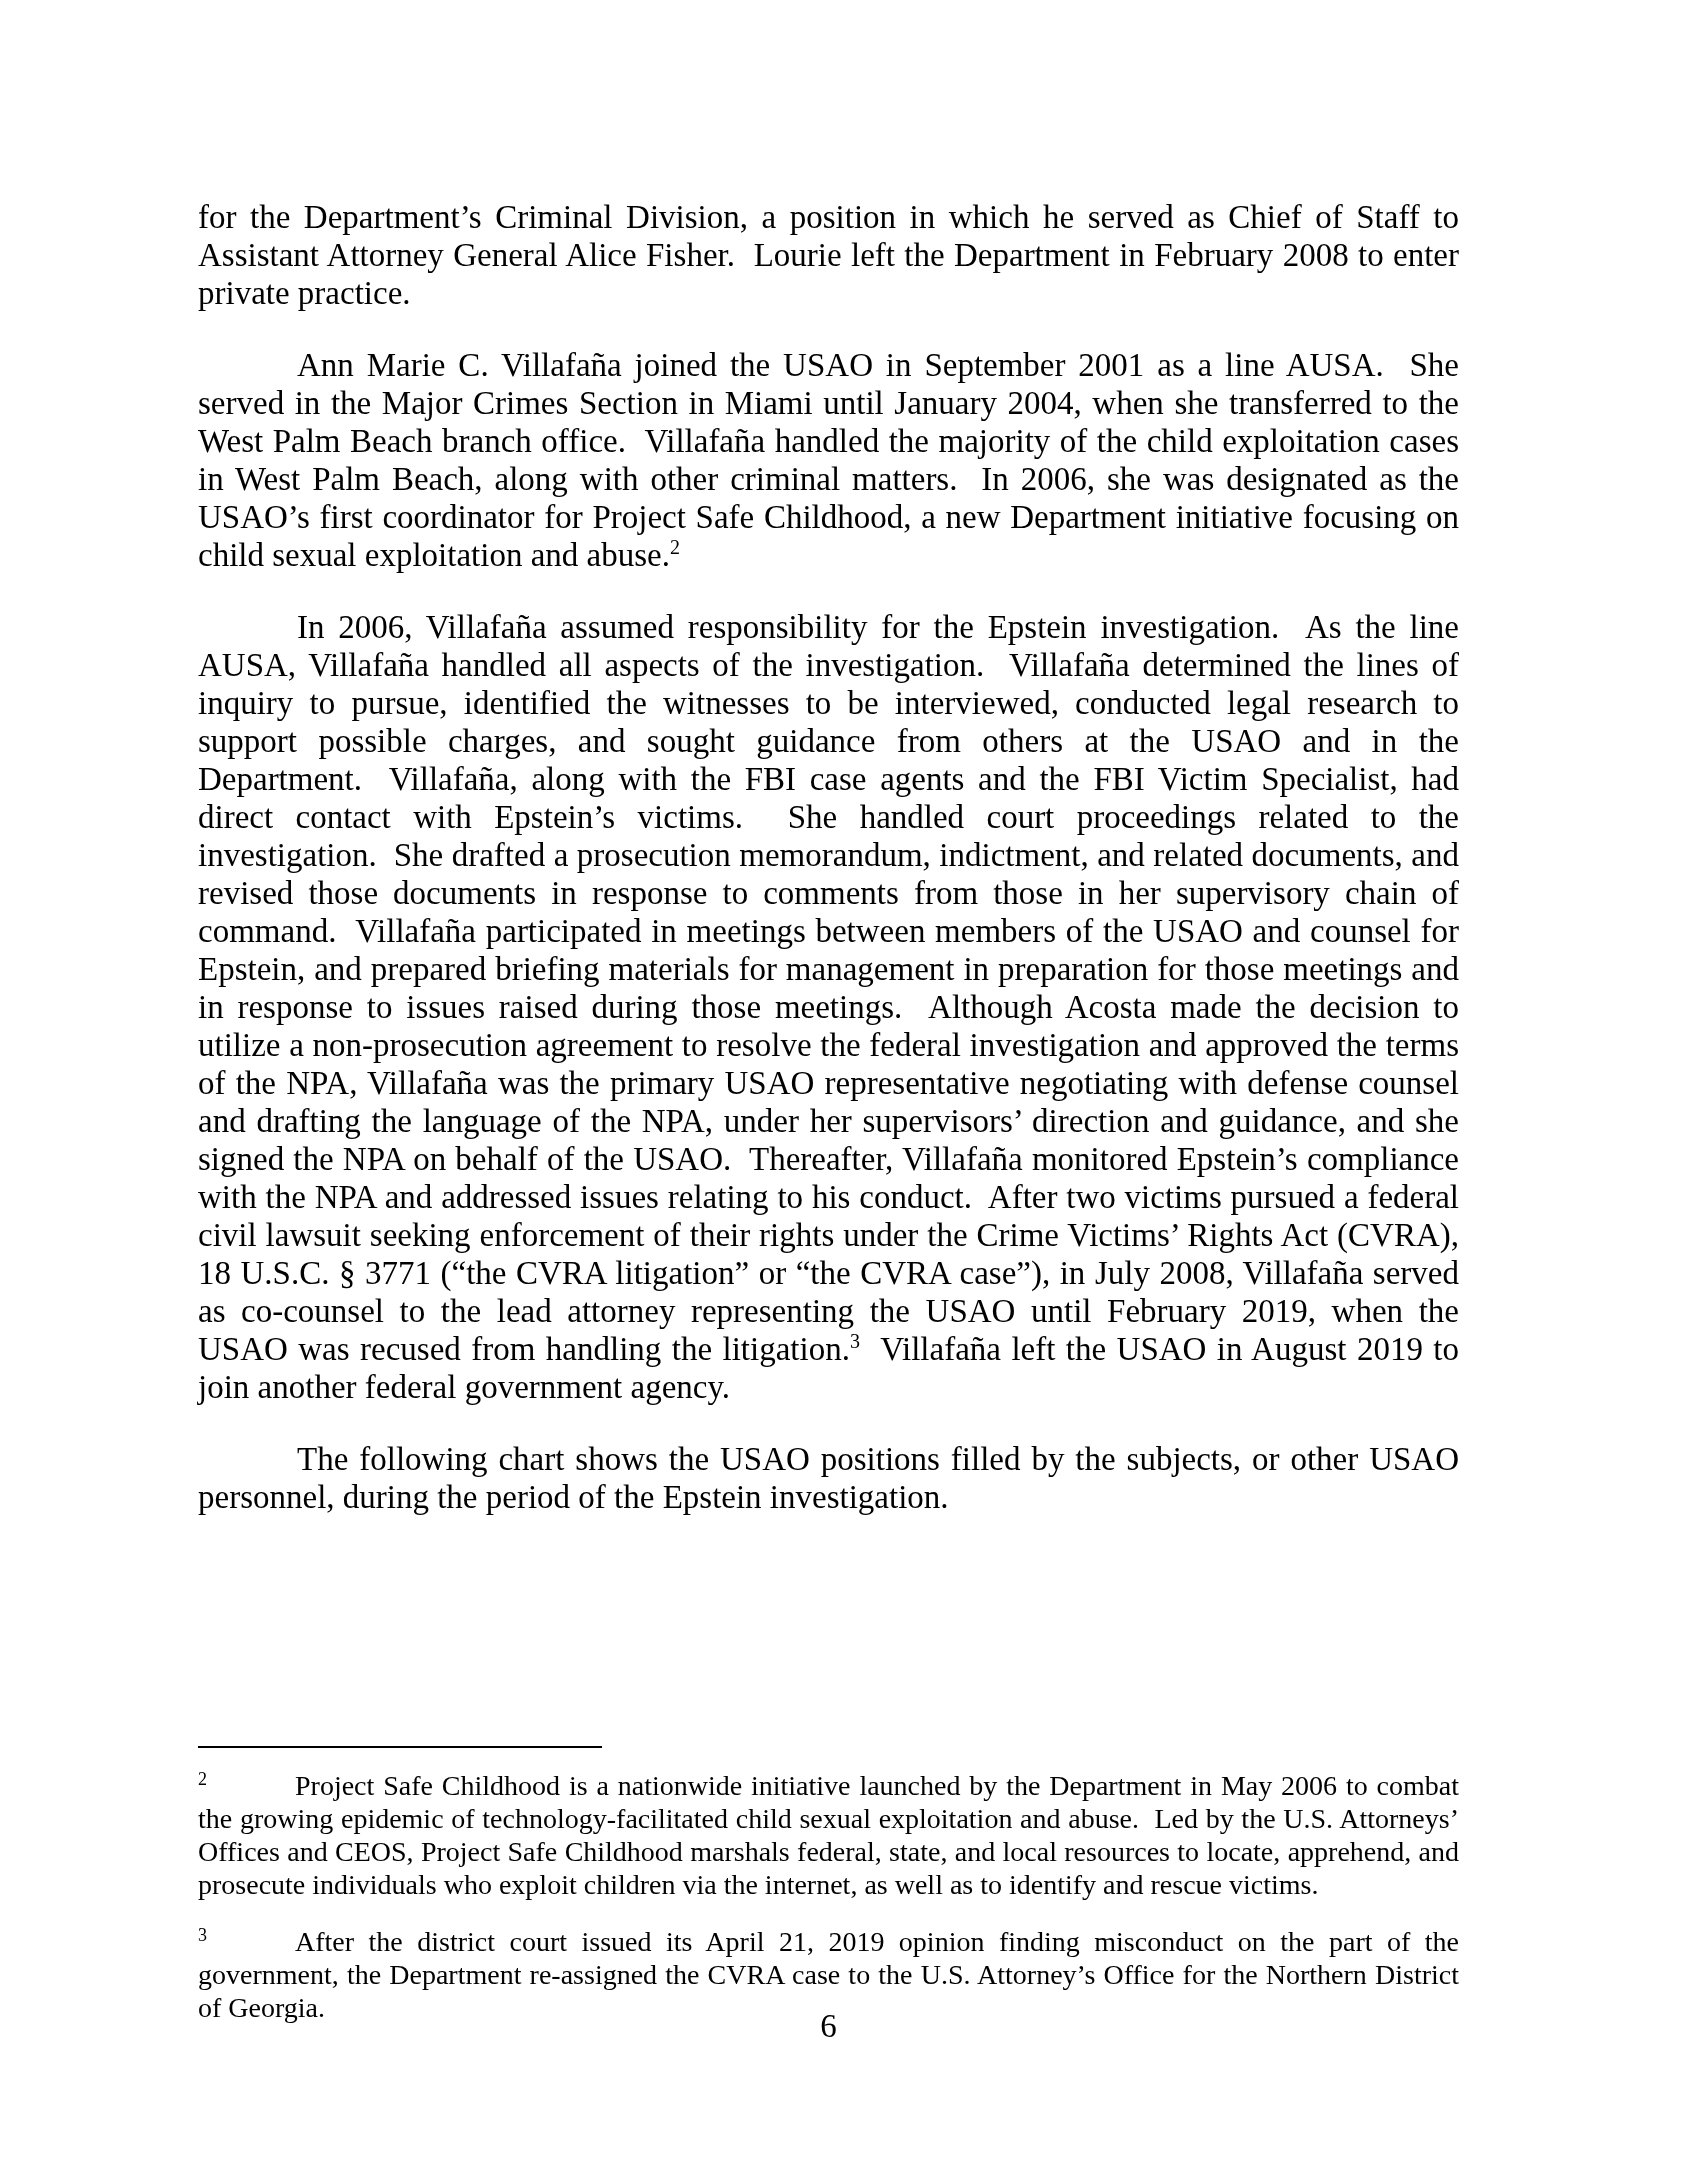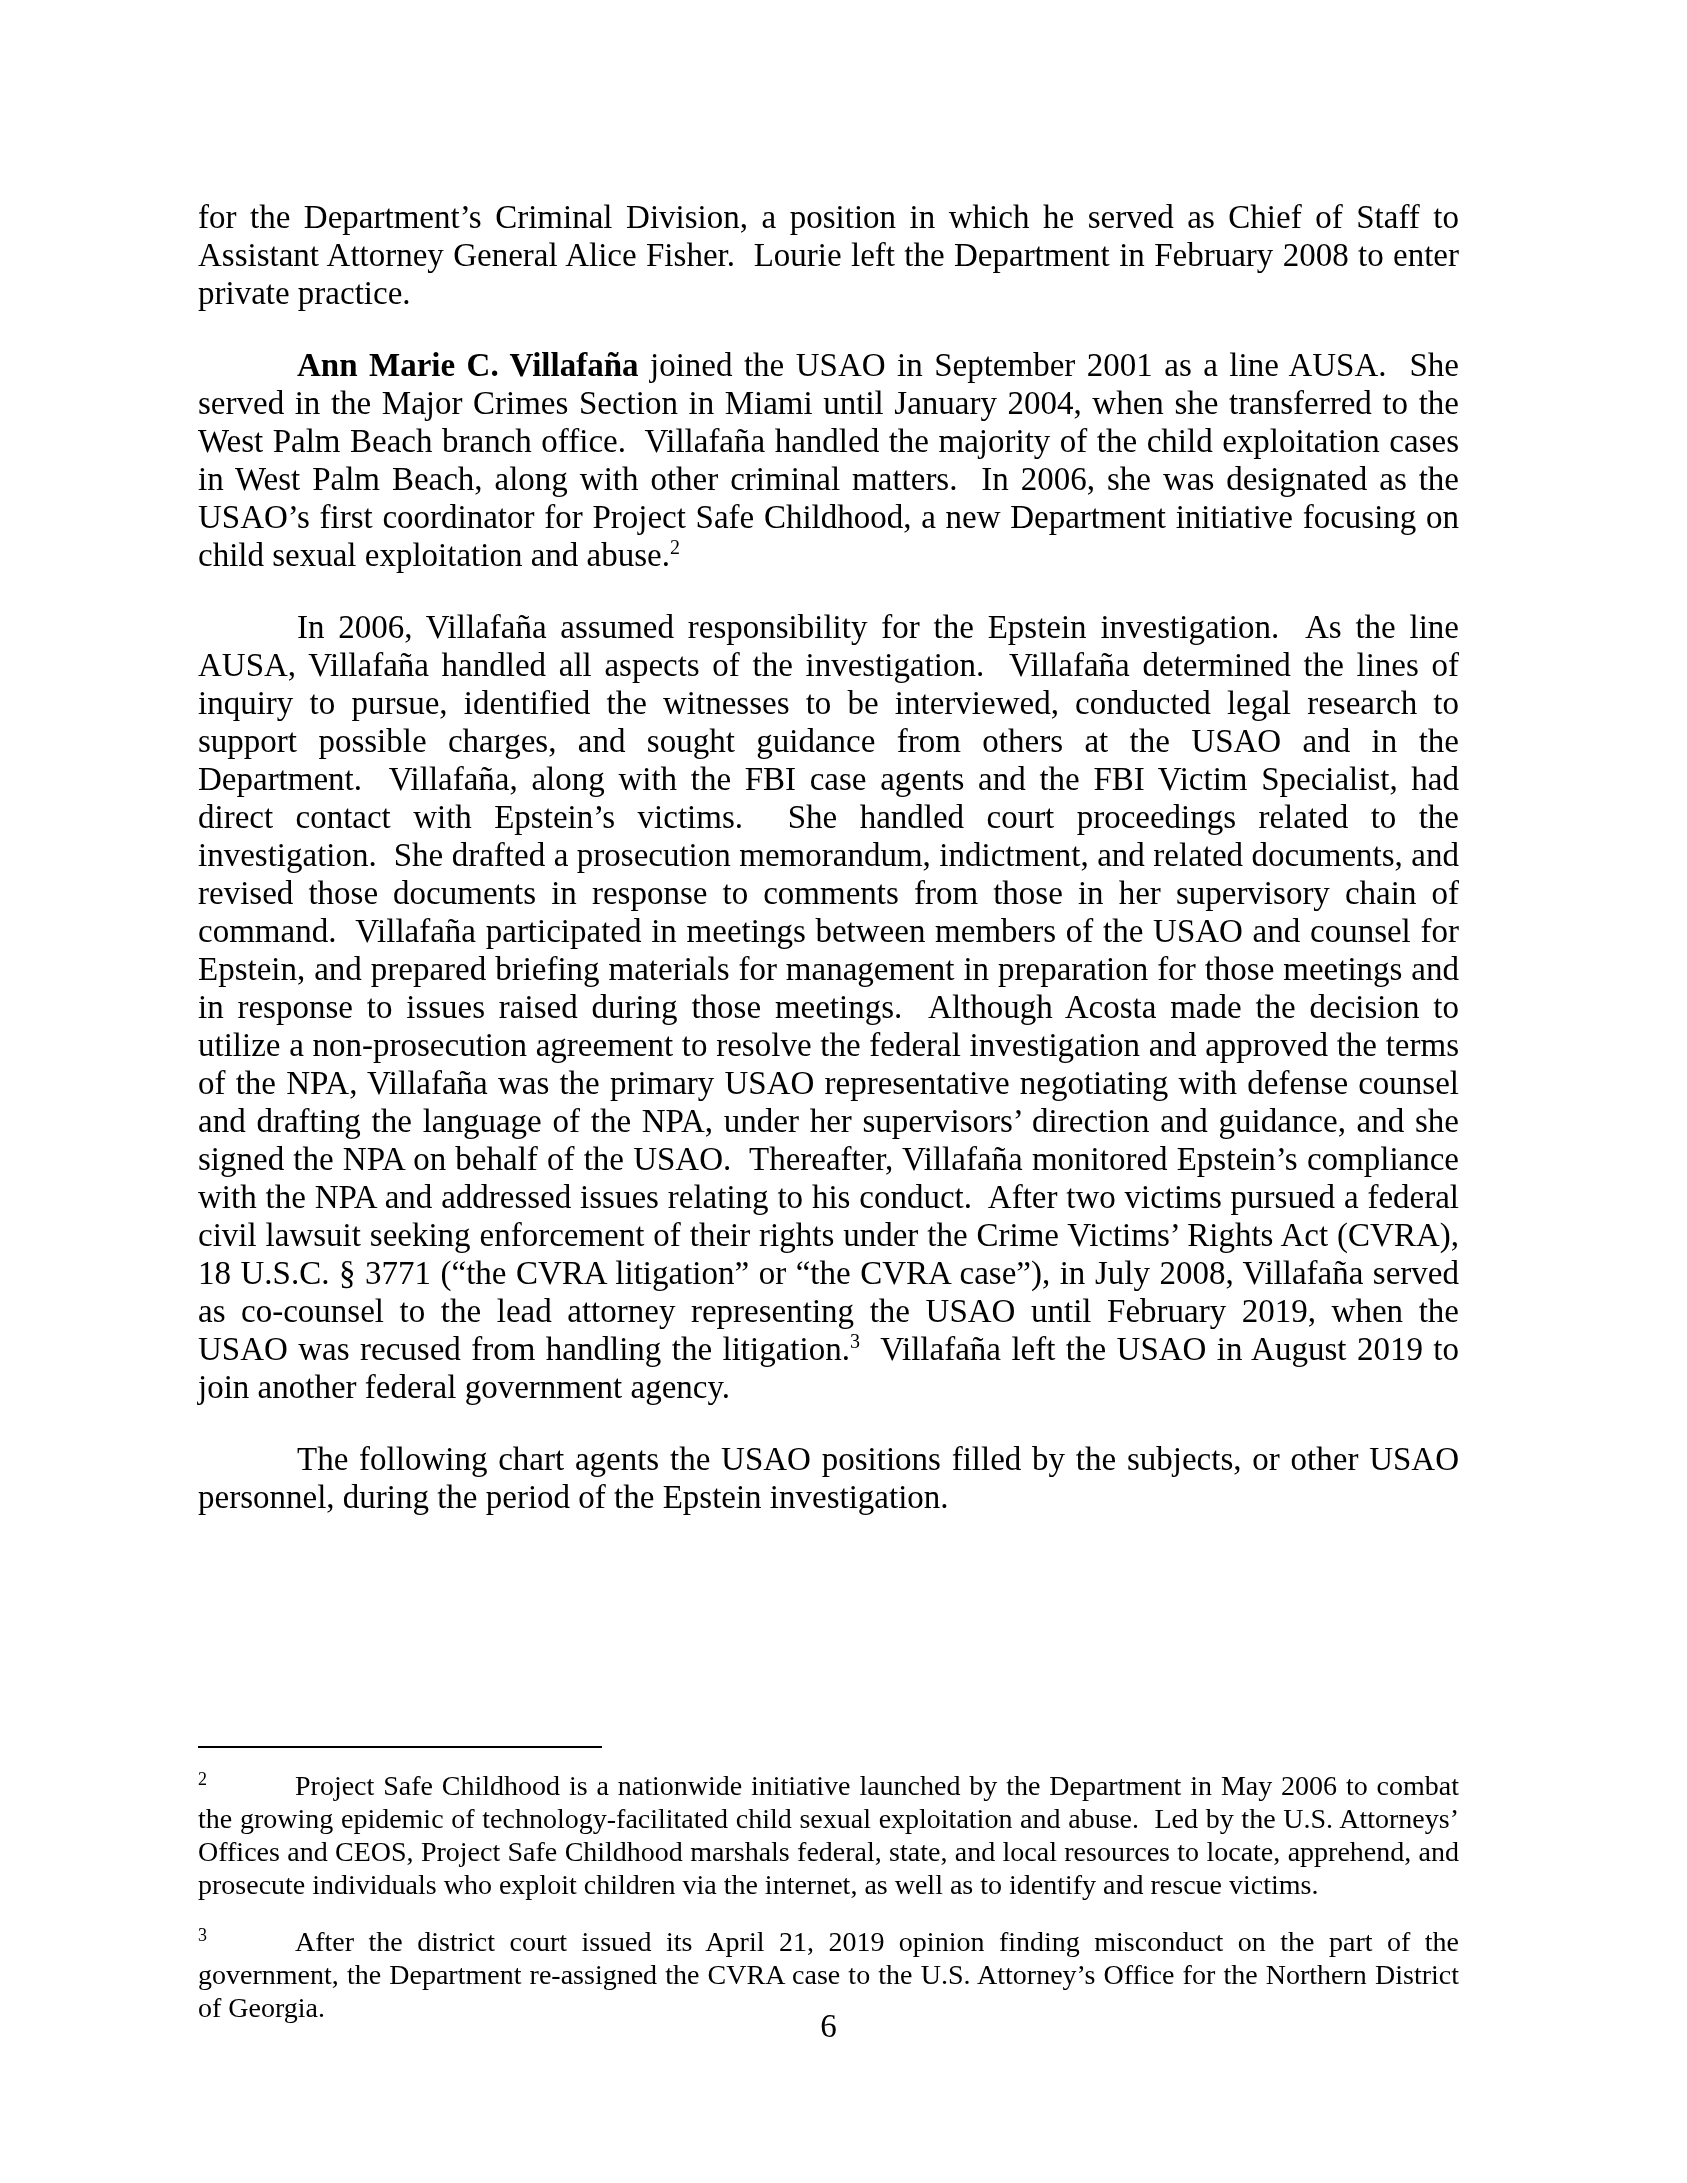--- a/index.html
+++ b/index.html
@@ -22,21 +22,21 @@
     font-size: 33px;
     line-height: 38px;
     text-align: justify;
     margin: 0 0 34px 0;
     white-space: pre-wrap;
   }
   .body-text p.body.indent {
     text-indent: 99px;
   }
   .body-text b {
-    font-weight: bold;
+    font-weight: normal;
   }
   sup.body-sup {
     font-size: 20px;
     line-height: 0;
     vertical-align: super;
   }
   .footnote-section {
     margin-top: 230px;
   }
   .fn-rule {
@@ -73,21 +73,21 @@
 </style>
 </head>
 <body>
 
 <div class="page">
 
   <div class="body-text">
       <p class="body"><span>for the Department’s Criminal Division, a position in which he served as Chief of Staff to Assistant Attorney General Alice Fisher.  Lourie left the Department in February 2008 to enter private practice.</span></p>
       <p class="body indent"><b>Ann Marie C. Villafaña</b><span> joined the USAO in September 2001 as a line AUSA.  She served in the Major Crimes Section in Miami until January 2004, when she transferred to the West Palm Beach branch office.  Villafaña handled the majority of the child exploitation cases in West Palm Beach, along with other criminal matters.  In 2006, she was designated as the USAO’s first coordinator for Project Safe Childhood, a new Department initiative focusing on child sexual exploitation and abuse.</span><sup class="body-sup">2</sup></p>
       <p class="body indent"><span>In 2006, Villafaña assumed responsibility for the Epstein investigation.  As the line AUSA, Villafaña handled all aspects of the investigation.  Villafaña determined the lines of inquiry to pursue, identified the witnesses to be interviewed, conducted legal research to support possible charges, and sought guidance from others at the USAO and in the Department.  Villafaña, along with the FBI case agents and the FBI Victim Specialist, had direct contact with Epstein’s victims.  She handled court proceedings related to the investigation.  She drafted a prosecution memorandum, indictment, and related documents, and revised those documents in response to comments from those in her supervisory chain of command.  Villafaña participated in meetings between members of the USAO and counsel for Epstein, and prepared briefing materials for management in preparation for those meetings and in response to issues raised during those meetings.  Although Acosta made the decision to utilize a non-prosecution agreement to resolve the federal investigation and approved the terms of the NPA, Villafaña was the primary USAO representative negotiating with defense counsel and drafting the language of the NPA, under her supervisors’ direction and guidance, and she signed the NPA on behalf of the USAO.  Thereafter, Villafaña monitored Epstein’s compliance with the NPA and addressed issues relating to his conduct.  After two victims pursued a federal civil lawsuit seeking enforcement of their rights under the Crime Victims’ Rights Act (CVRA), 18 U.S.C. § 3771 (“the CVRA litigation” or “the CVRA case”), in July 2008, Villafaña served as co-counsel to the lead attorney representing the USAO until February 2019, when the USAO was recused from handling the litigation.</span><sup class="body-sup">3</sup><span>  Villafaña left the USAO in August 2019 to join another federal government agency.</span></p>
-      <p class="body indent"><span>The following chart agents the USAO positions filled by the subjects, or other USAO personnel, during the period of the Epstein investigation.</span></p>
+      <p class="body indent"><span>The following chart shows the USAO positions filled by the subjects, or other USAO personnel, during the period of the Epstein investigation.</span></p>
     </div>
 
   <div class="footnote-section">
     <hr class="fn-rule">
     <div>
         <p class="footnote"><sup class="fn-marker">2</sup><span class="fn-tab"></span><span>Project Safe Childhood is a nationwide initiative launched by the Department in May 2006 to combat the growing epidemic of technology-facilitated child sexual exploitation and abuse.  Led by the U.S. Attorneys’ Offices and CEOS, Project Safe Childhood marshals federal, state, and local resources to locate, apprehend, and prosecute individuals who exploit children via the internet, as well as to identify and rescue victims.</span></p>
         <p class="footnote"><sup class="fn-marker">3</sup><span class="fn-tab"></span><span>After the district court issued its April 21, 2019 opinion finding misconduct on the part of the government, the Department re-assigned the CVRA case to the U.S. Attorney’s Office for the Northern District of Georgia.</span></p>
       </div>
   </div>
 

